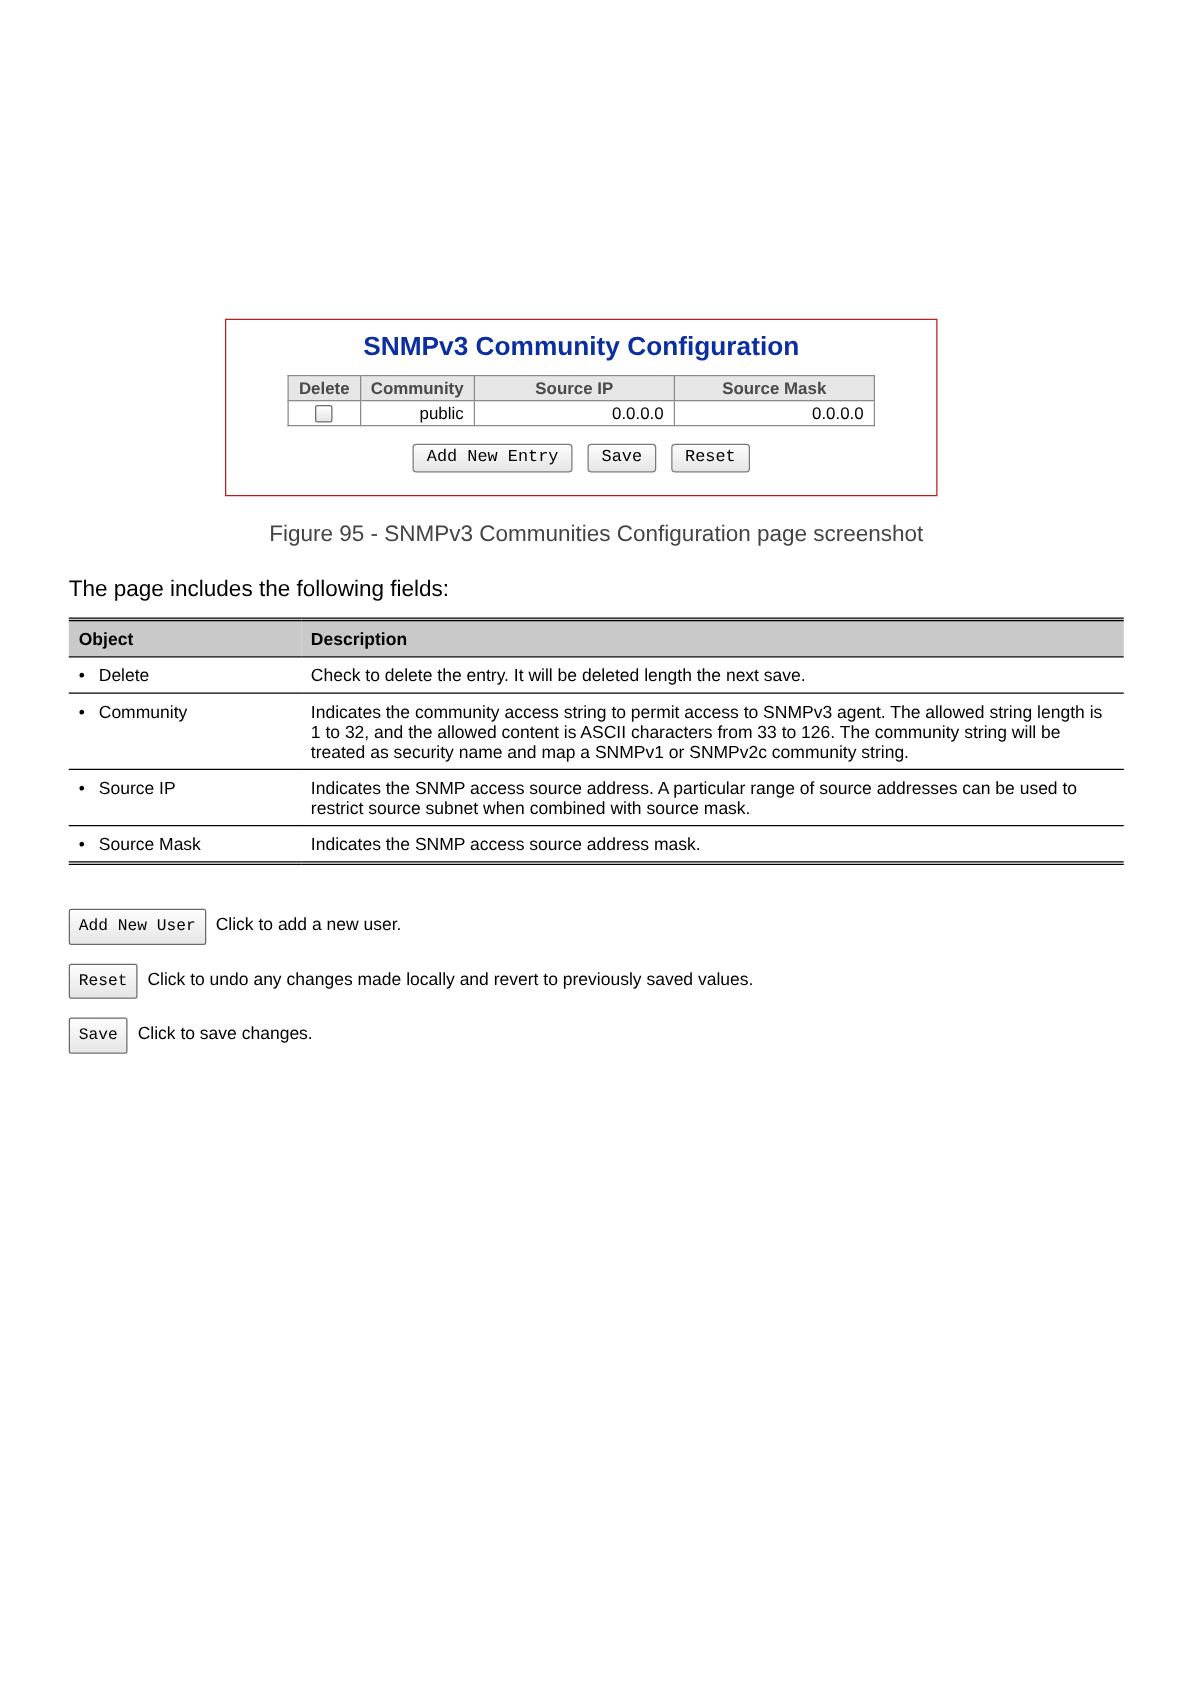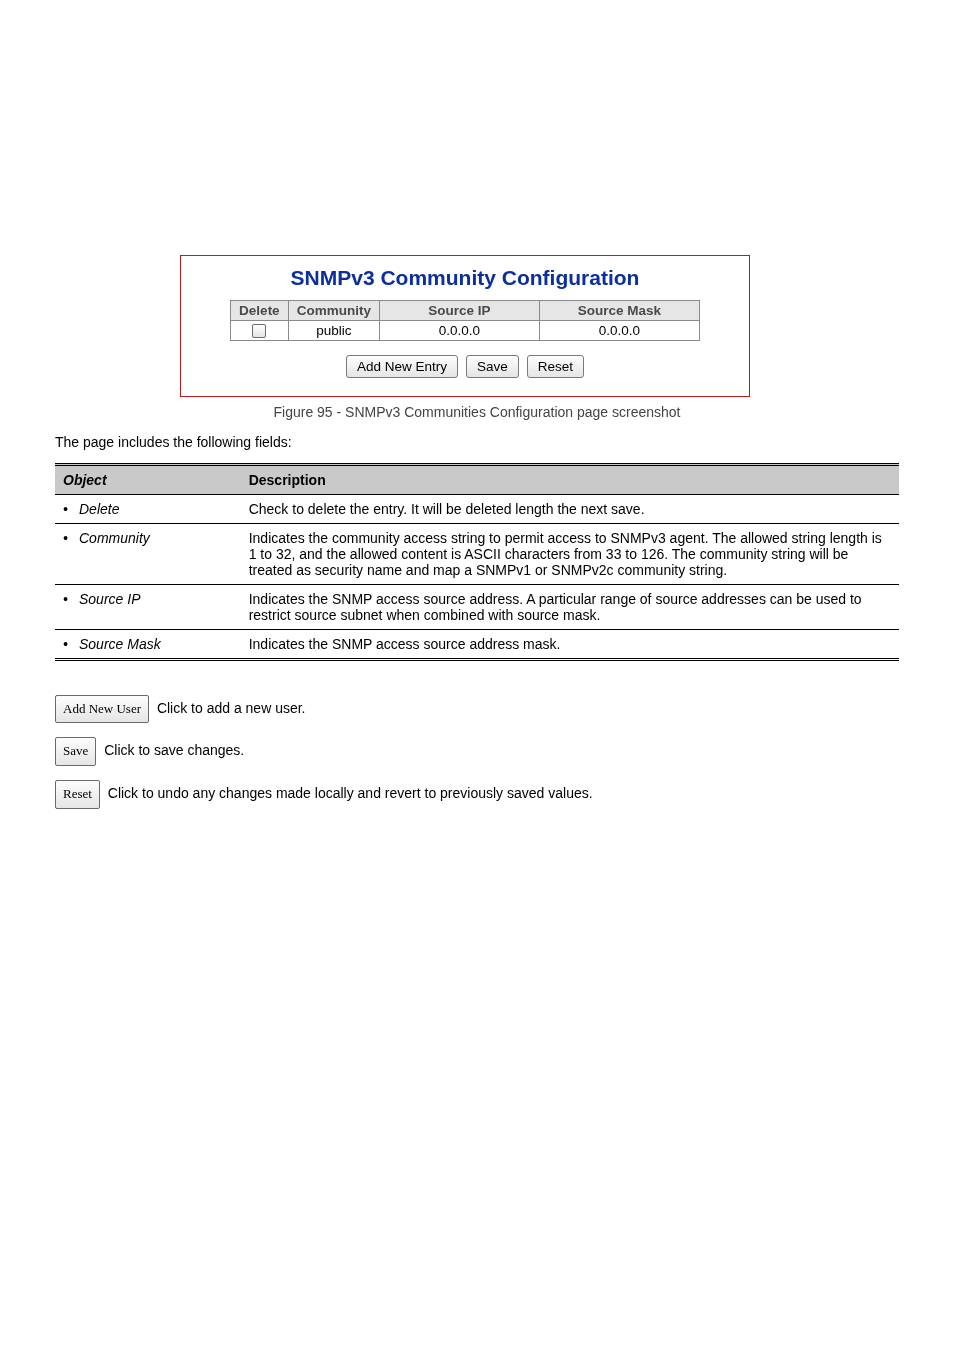--- a/index.html
+++ b/index.html
@@ -37,50 +37,51 @@
   table.community th, table.community td {
     border: 1px solid #8a8a8a;
     padding: 2px 8px;
     text-align: center;
   }
   table.community th {
     background: #e6e6e6;
     font-weight: bold;
     color: #4a4a4a;
   }
-  table.community td.txt-right { }
+  table.community td.txt-right { text-align: right; }
   table.community td.grey { background: #e6e6e6; }
   .chk {
     display: inline-block;
     width: 14px; height: 14px;
     border: 1px solid #6b6b6b;
     background: linear-gradient(#fff,#e4e4e4);
     border-radius: 2px;
     vertical-align: middle;
   }
   .btn-row {
     text-align: center;
     margin-top: 14px;
+    font-family: Liberation Mono, monospace;
   }
   .btn {
     display: inline-block;
     border: 1px solid #7a7a7a;
     border-radius: 3px;
     padding: 3px 10px;
     font-size: 13.5px;
     background: linear-gradient(#fdfdfd,#e5e5e5);
     cursor: pointer;
     margin: 0 2px;
     color: #000;
   }
   
   .doc-para {
-    margin-top: 6px;
+    margin-top: 18px;
     margin-bottom: 10px;
-    font-size: 14px;
+    font-size: 18px;
     line-height: 1.4;
   }
   .desc-table {
     width: 100%;
     border-collapse: collapse;
     font-size: 14px;
     margin-top: 8px;
   }
   .desc-table th {
     background: #c9c9c9;
@@ -90,41 +91,40 @@
   }
   .desc-table th, .desc-table td {
     padding: 6px 8px;
     vertical-align: top;
     border-bottom: 1px solid #000;
   }
   .desc-table tr:last-child td { border-bottom: none; }
   .desc-table .leftcol {
     width: 22%;
     white-space: nowrap;
-    font-style: italic;
   }
   .botline { border-bottom: 3px double #000 !important; }
   .bullet::before {
     content: "•";
     display: inline-block;
     width: 16px;
   }
   
   .notes {
     margin-top: 34px;
     font-size: 14px;
     line-height: 1.9;
   }
   .btn-inline {
     display: inline-block;
     border: 1px solid #6a6a6a;
     border-radius: 2px;
     padding: 1px 7px;
     font-size: 13px;
-    font-family: Liberation Serif, serif;
+    font-family: Liberation Mono, monospace;
     background: linear-gradient(#fdfdfd,#e5e5e5);
     cursor: pointer;
   }
   .note-line { margin-bottom: 14px; }
 </style>
 </head>
 <body>
 
 <div class="top-spacer"></div>
 
@@ -185,20 +185,20 @@
     </tr>
   </tbody>
 </table>
 
 <div class="notes">
   <div class="note-line">
     <span class="btn-inline">Add New User</span>
     <span style="margin-left:4px;">Click to add a new user.</span>
   </div>
   <div class="note-line">
+    <span class="btn-inline">Reset</span>
+    <span style="margin-left:4px;">Click to undo any changes made locally and revert to previously saved values.</span>
+  </div>
+  <div class="note-line">
     <span class="btn-inline">Save</span>
     <span style="margin-left:4px;">Click to save changes.</span>
   </div>
-  <div class="note-line">
-    <span class="btn-inline">Reset</span>
-    <span style="margin-left:4px;">Click to undo any changes made locally and revert to previously saved values.</span>
-  </div>
 </div>
 
 </body></html>

